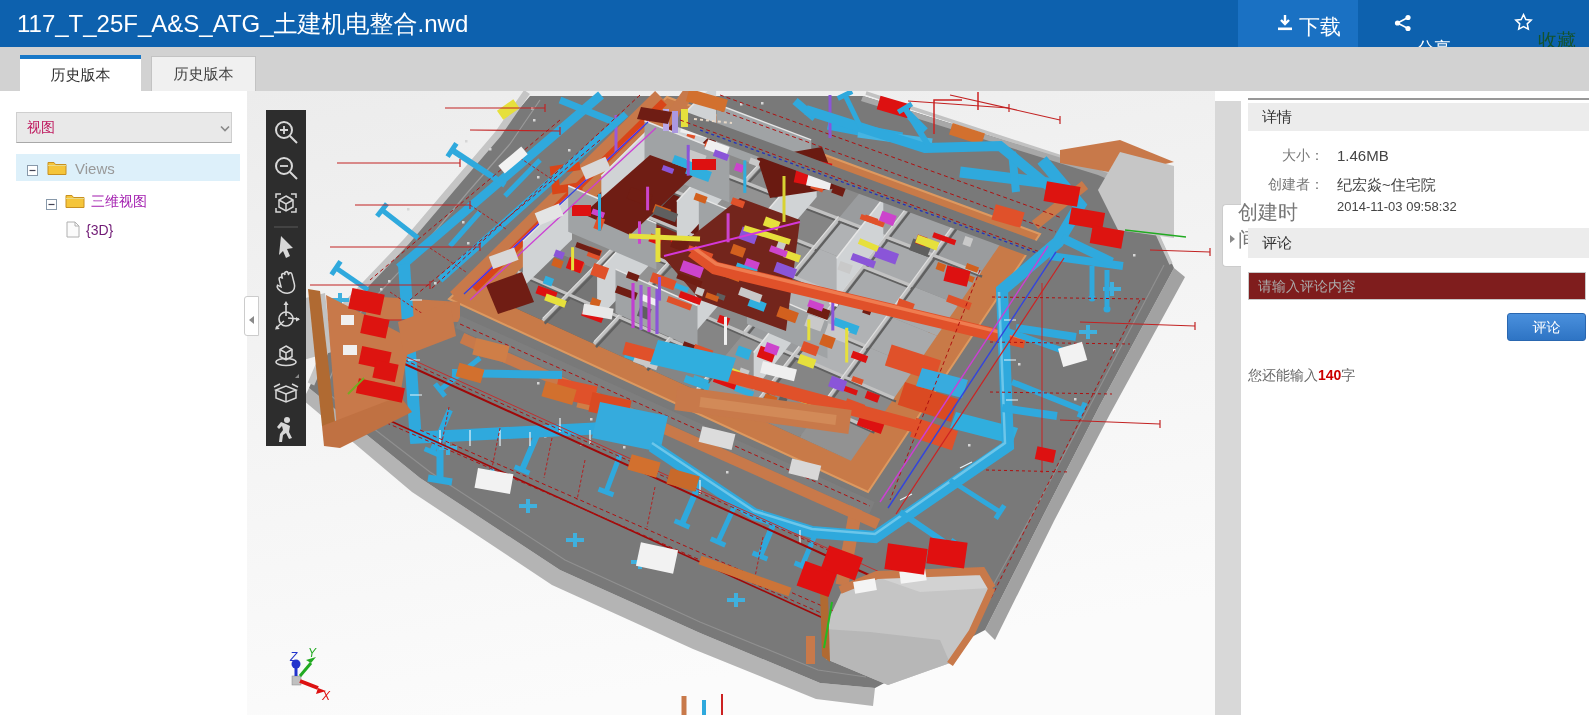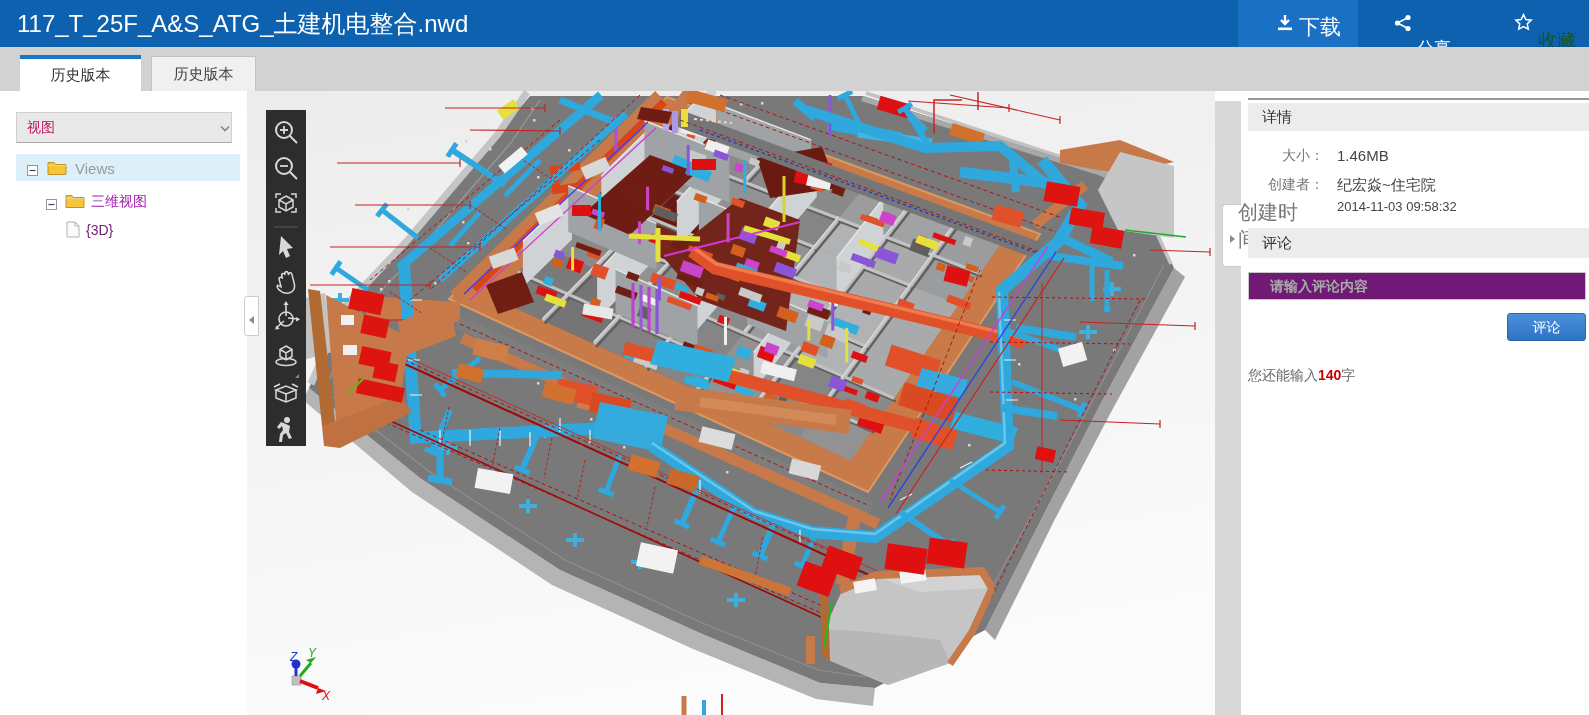--- a/index.html
+++ b/index.html
@@ -1051,17 +1051,17 @@
 <div class="abs" style="left:1337px;top:147px;color:#444;font-size:15px;text-align:right;">1.46MB</div>
 
 <div class="abs" style="left:1248px;top:176px;width:76px;color:#777;font-size:14px;text-align:right;">创建者：</div>
 <div class="abs" style="left:1337px;top:176px;color:#444;font-size:15px;">纪宏焱~住宅院</div>
 
 <div class="abs" style="left:1238px;top:199px;width:86px;color:#777;font-size:20px;text-align:left;">创建时间：</div>
 <div class="abs" style="left:1337px;top:199px;color:#444;font-size:13px;">2014-11-03 09:58:32</div>
 
 <div class="abs" style="left:1248px;top:228px;width:341px;height:30px;background:#ececec;color:#333;font-size:15px;line-height:30px;padding-left:14px;">评论</div>
 
-<div class="abs" style="left:1248px;top:272px;width:338px;height:28px;background:#701a75;border:1px solid #c8c8c8;color:#aaa;font-size:14px;line-height:26px;padding-left:21px;font-weight:bold;">请输入评论内容</div>
+<div class="abs" style="left:1248px;top:272px;width:338px;height:28px;background:#7f1d1d;border:1px solid #c8c8c8;color:#aaa;font-size:14px;line-height:26px;padding-left:9px;">请输入评论内容</div>
 
 <div class="abs" style="left:1248px;top:319px;color:#666;font-size:14px;margin-top:48px;">您还能输入<span style="color:#cc0000;font-weight:bold;">140</span>字</div>
 
 <div class="abs" style="left:1507px;top:313px;width:79px;height:28px;background:linear-gradient(#4a90dd,#2e74c4);border:1px solid #2a67b0;border-radius:3px;color:#fff;font-size:14px;text-align:center;line-height:27px;">评论</div>
 
 </body></html>

